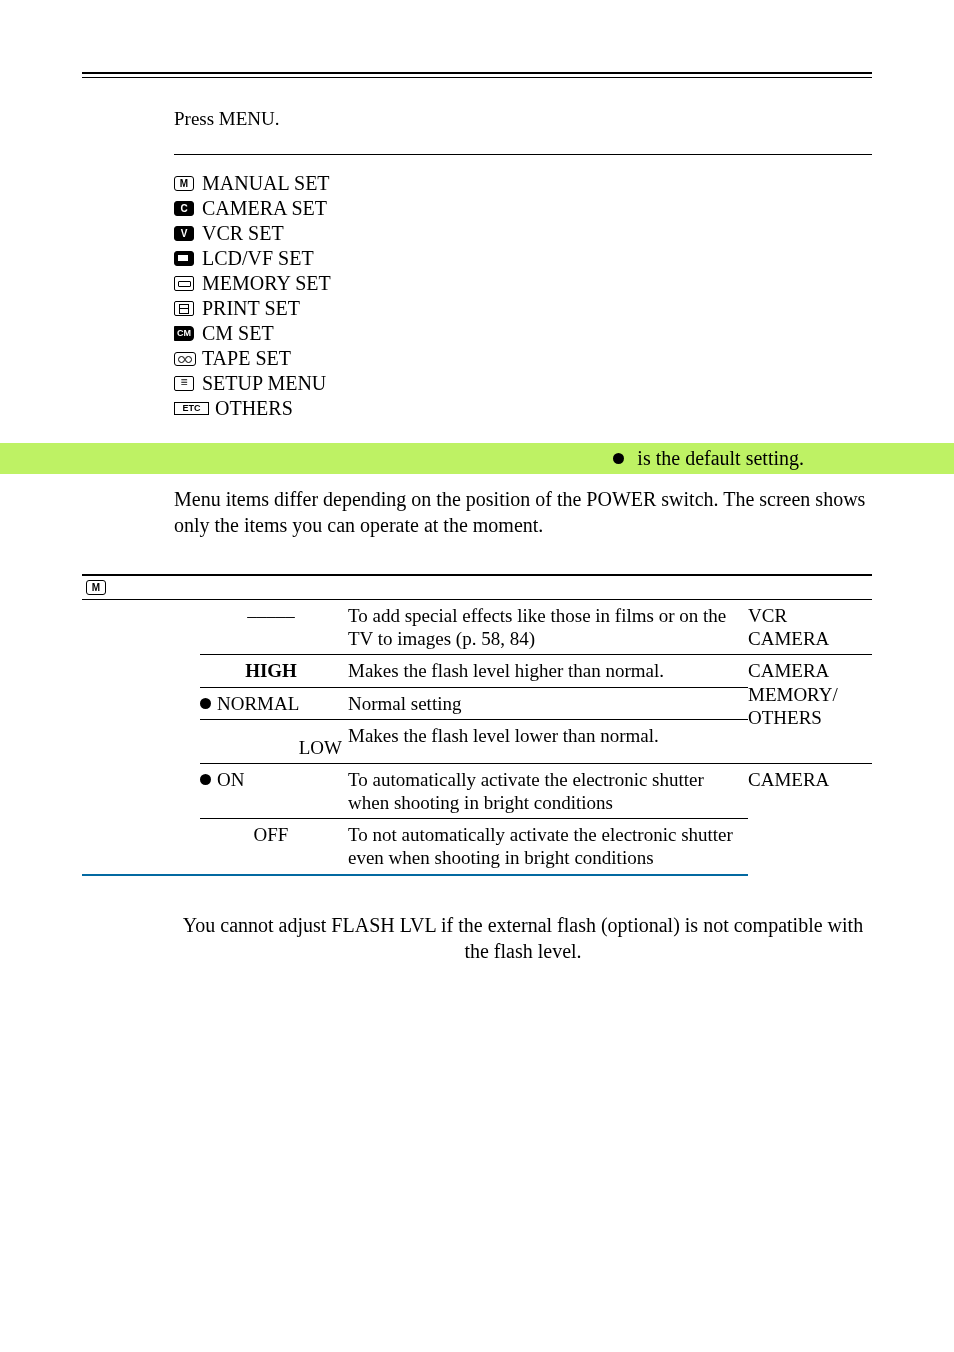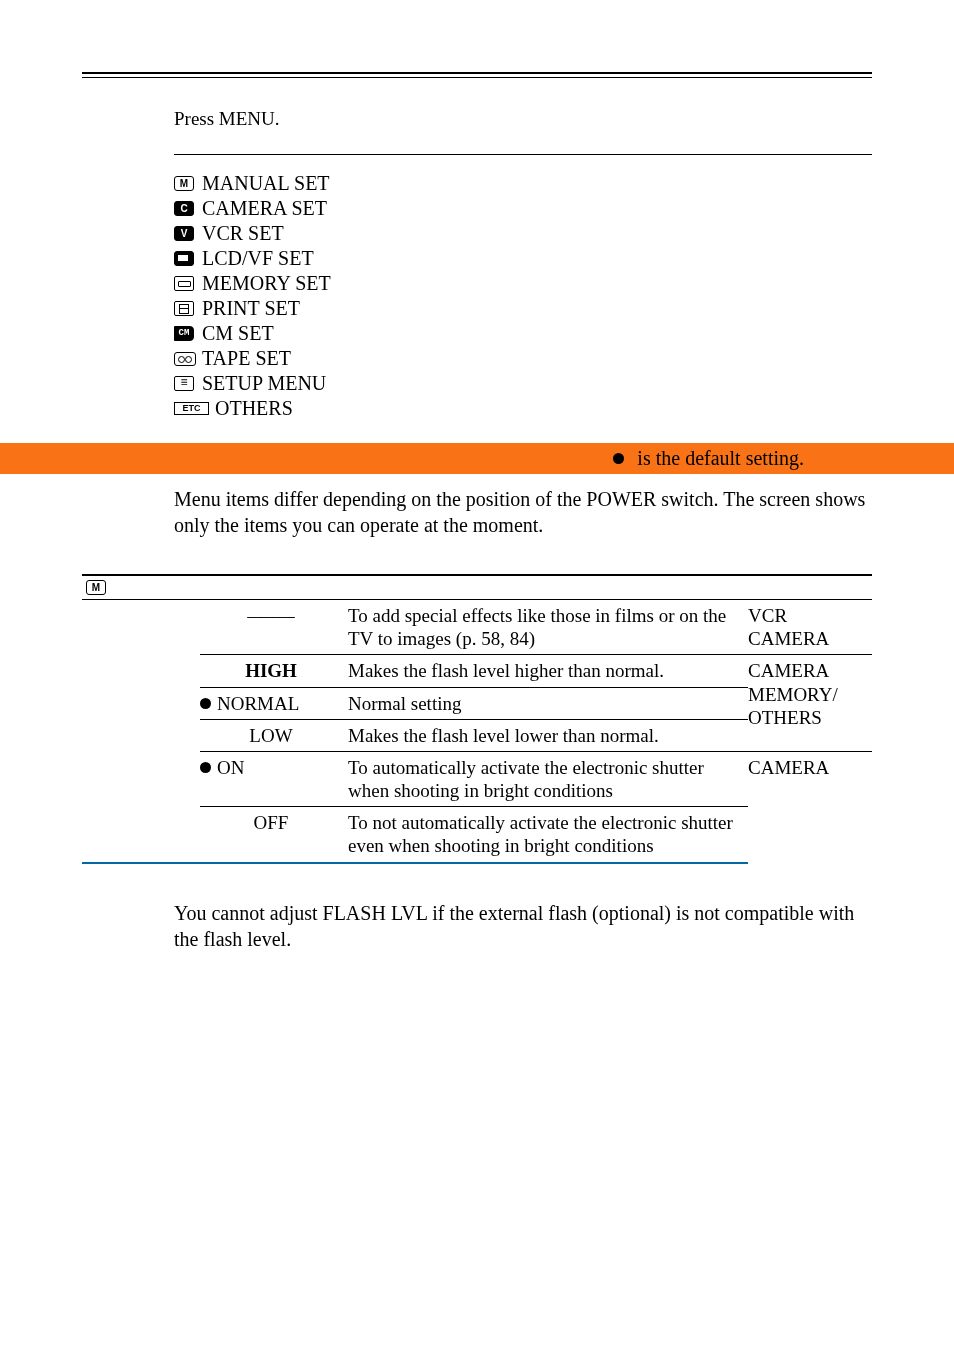--- a/index.html
+++ b/index.html
@@ -62,21 +62,21 @@
     margin-right: 8px;
     line-height: 1;
   }
   .glyph.cm {
     border: 1.5px solid #000;
     border-radius: 0 4px 4px 0;
     width: 20px;
     height: 15px;
     font-size: 9px;
     font-weight: bold;
-    font-family: Liberation Mono, monospace;
+    font-family: Liberation Sans, sans-serif;
     display: inline-flex;
     align-items: center;
     justify-content: center;
     margin-right: 8px;
     background: #000;
     color: #fff;
     line-height: 1;
   }
   .glyph.lcd {
     width: 20px; height: 15px;
@@ -146,21 +146,21 @@
     border: 1.5px solid #000;
     margin-right: 6px;
     font-size: 9px;
     font-family: Arial, sans-serif;
     font-weight: bold;
     display: inline-flex; align-items: center; justify-content: center;
     line-height: 1;
   }
 
   .default-bar {
-    background: #f97316;
+    background: #bef264;
     margin-left: -82px;
     margin-right: -82px;
     padding: 4px 82px;
     text-align: right;
     font-size: 20px;
     display: flex;
     justify-content: flex-end;
     align-items: center;
     gap: 13px;
     padding-right: 150px;
@@ -212,20 +212,21 @@
   .col-pow  { width: 124px; text-align: left; }
   .mode-cell { display: flex; align-items: flex-start; gap: 6px; }
   .mode-cell .dot { margin-top: 6px; }
   .bottom-rule { border-bottom: 2px solid #0369a1; }
 
   .note-block {
     margin-left: 92px;
     margin-top: 36px;
     font-size: 20px;
     line-height: 1.3;
+    text-align: center;
   }
 </style>
 </head>
 <body>
 
 <div class="page">
   <div class="top-rule"></div>
 
   <div class="intro-block">Press MENU.</div>
   <div class="intro-rule"></div>
@@ -330,21 +331,21 @@
           <div class="mode-cell">
             <span class="dot"></span>
             <span>NORMAL</span>
           </div>
         </td>
         <td>Normal setting</td>
       </tr>
       <tr class="sep">
         <td class="col-item" style="border-top:none;"></td>
         <td>
-          <div class="mode-cell" style="justify-content:center;">
+          <div class="mode-cell" style="justify-content:flex-end;margin-top:12px;">
             <span>LOW</span>
           </div>
         </td>
         <td>Makes the flash level lower than normal.</td>
       </tr>
 
       <tr class="sep">
         <td class="col-item" style="border-top:none;"></td>
         <td>
           <div class="mode-cell">

